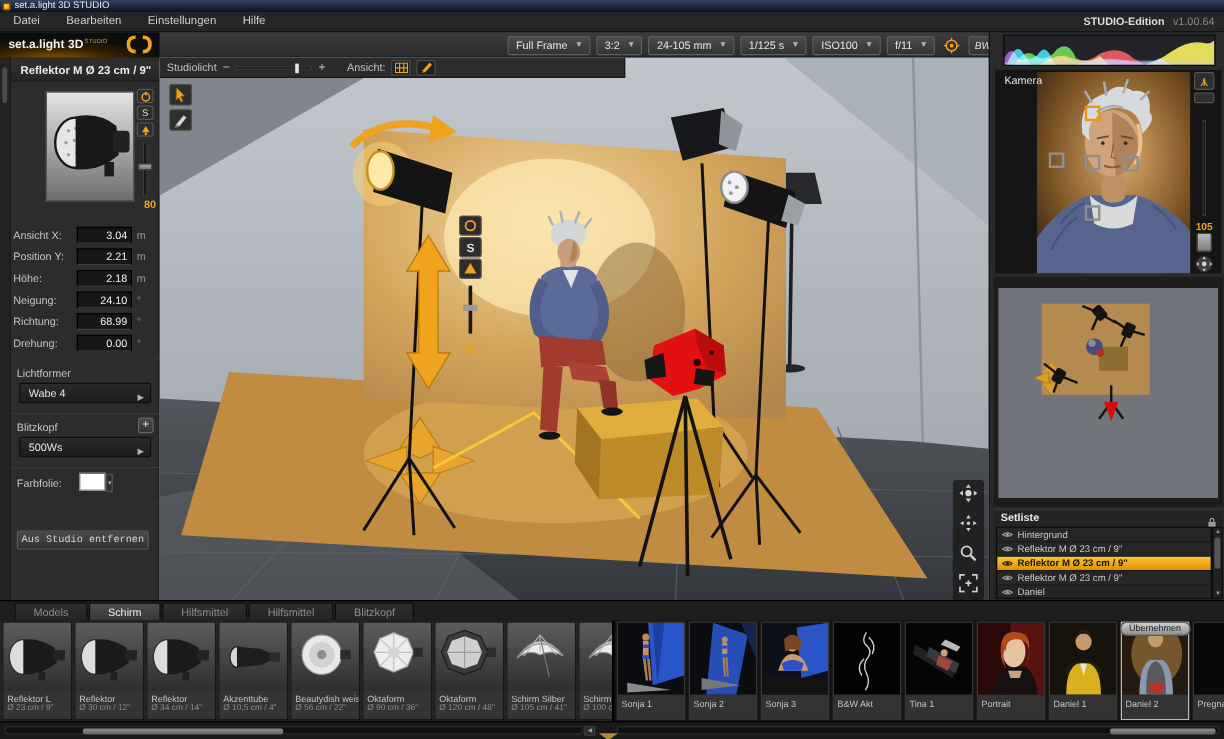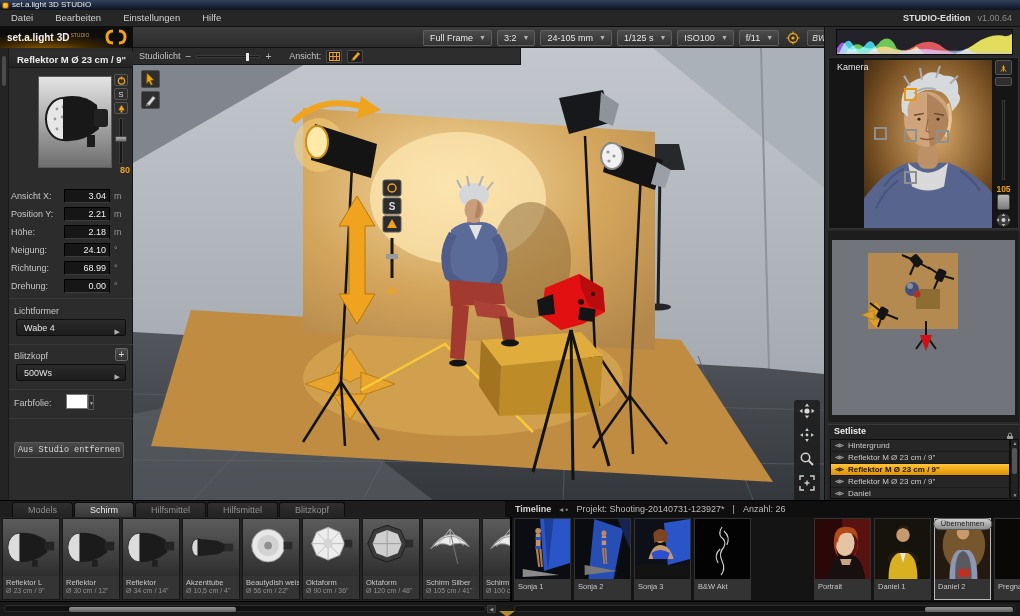--- a/index.html
+++ b/index.html
@@ -650,27 +650,20 @@
   </div>
 
   <div class="bottom">
     <div class="tabs" id="tabs">
         <div class="tab">Models</div>
         <div class="tab active">Schirm</div>
         <div class="tab">Hilfsmittel</div>
         <div class="tab">Hilfsmittel</div>
         <div class="tab">Blitzkopf</div>
       </div>
-    <div class="tl-header">
-      <span class="tl-name">Timeline</span>
-      <span class="tl-ico">◂ ▪</span>
-      <span>Projekt: Shooting-20140731-123927*</span>
-      <span>|</span>
-      <span>Anzahl: 26</span>
-    </div>
     <div class="thumbs" id="light-cells">
         <div class="cell" style="left: 2px;">
           <div class="img"><svg width="56" height="57" viewBox="0 0 58 58">
               <ellipse cx="17" cy="29" rx="12" ry="15" fill="#dcdcdc" stroke="#2a2a2a"></ellipse>
               <path d="M17 14 Q30 12 44 21 L46 34 Q32 45 17 44 Z" fill="#1b1b1b"></path>
               <rect x="43" y="23" width="10" height="9" fill="#242424"></rect>
               <rect x="30" y="42" width="6" height="7" fill="#202020"></rect>
             </svg></div>
           <div class="cap">
             <div class="nm">Reflektor L</div>
@@ -844,20 +837,33 @@
               <g fill="none" stroke="#cfcfcf" stroke-width="1.2">
                 <path d="M28 8 Q24 14 27 18 Q33 22 30 28 Q24 34 28 42 Q32 50 27 56"></path>
                 <path d="M30 12 Q37 18 33 26"></path>
                 <path d="M26 30 Q19 36 24 44"></path>
               </g>
             </svg></div>
           <div class="cap">
             <div class="nm">B&amp;W Akt</div>
           </div>
         </div>
+        <div class="pcell" style="left: 242px;">
+          <div class="img"><svg width="55" height="60" viewBox="0 0 57 60" preserveAspectRatio="none">
+              <rect width="57" height="60" fill="#050505"></rect>
+              <polygon points="8,18 44,38 40,46 6,26" fill="#202020"></polygon>
+              <polygon points="20,20 46,34 43,42 18,28" fill="#3a3a3a"></polygon>
+              <circle cx="33" cy="25" r="3" fill="#caa080"></circle>
+              <polygon points="28,27 40,32 36,40 26,35" fill="#9a4a3a"></polygon>
+              <polygon points="30,18 44,24 47,20 34,14" fill="#e8e8e8" opacity="0.8"></polygon>
+            </svg></div>
+          <div class="cap">
+            <div class="nm">Tina 1</div>
+          </div>
+        </div>
         <div class="pcell" style="left: 302px;">
           <div class="img"><svg width="55" height="60" viewBox="0 0 57 60" preserveAspectRatio="none">
               <rect width="57" height="60" fill="#2a0808"></rect>
               <rect x="28" width="29" height="60" fill="#581210"></rect>
               <path d="M14 60 Q14 40 28 36 L40 36 Q50 42 52 60 Z" fill="#181010"></path>
               <ellipse cx="31" cy="24" rx="10" ry="13" fill="#e6c3a3"></ellipse>
               <path d="M20 18 Q22 6 34 8 Q46 8 44 24 Q44 34 40 38 L44 30 Q46 16 36 14 Q24 12 24 24 Z" fill="#b34a1a"></path>
               <path d="M20 18 Q18 30 24 38 Q20 26 24 20 Z" fill="#a8441a"></path>
               <path d="M26 40 L38 40 L36 46 L28 46 Z" fill="#c9a283"></path>
             </svg></div>

